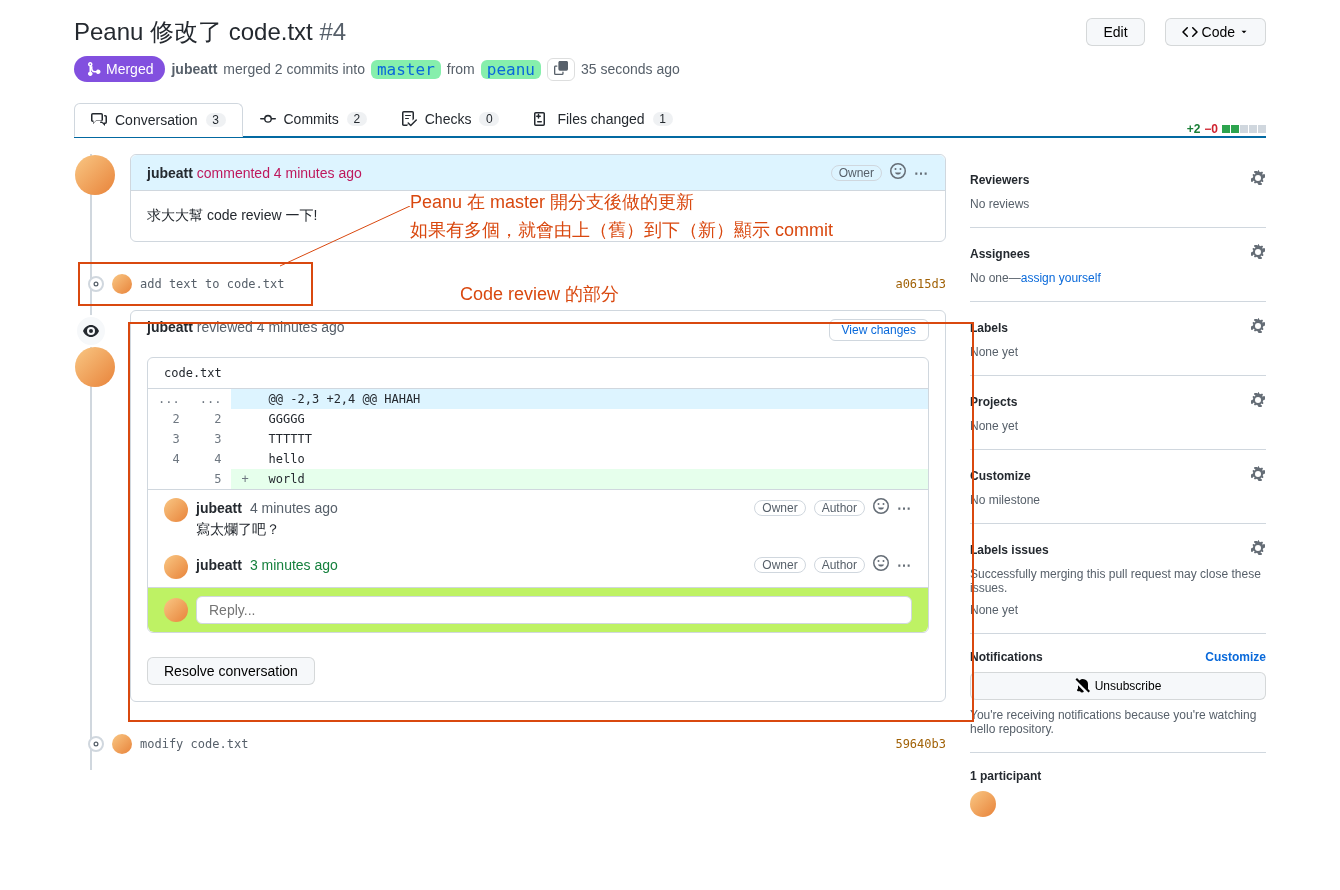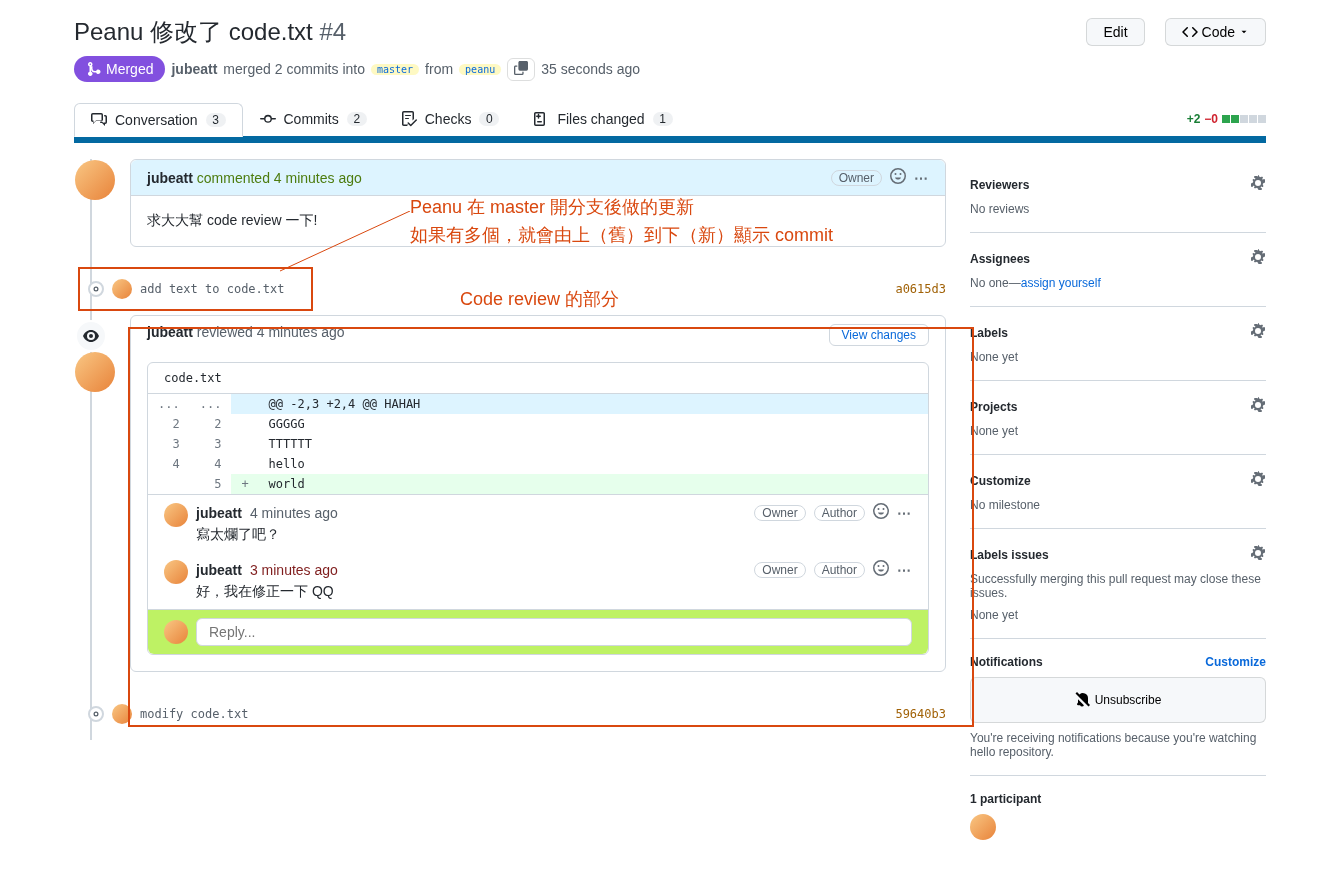--- a/index.html
+++ b/index.html
@@ -5,23 +5,23 @@
 * { box-sizing: border-box; margin: 0; padding: 0; }
 body { font-family: -apple-system, BlinkMacSystemFont, "Segoe UI", Helvetica, Arial, sans-serif; font-size: 14px; color: #24292f; background: #fff; }
 .container { max-width: 1240px; margin: 0 auto; padding: 16px 24px; }
 .header-row { display: flex; align-items: center; justify-content: space-between; }
 .pr-title { font-size: 24px; font-weight: 400; }
 .pr-number { color: #57606a; font-weight: 300; }
 .header-actions { display: flex; gap: 20px; }
 .btn { background: #f6f8fa; border: 1px solid rgba(27,31,36,.15); border-radius: 6px; padding: 5px 16px; font-size: 14px; cursor: pointer; display: inline-flex; align-items: center; gap: 4px; }
 .state-badge { background: #8250df; color: #fff; border-radius: 2em; padding: 5px 12px; font-weight: 500; display: inline-flex; align-items: center; gap: 4px; }
 .meta-row { display: flex; align-items: center; gap: 6px; margin-top: 8px; color: #57606a; }
-.branch-label { background: #fef9c3; color: #0969da; border-radius: 6px; padding: 0 6px; font-family: ui-monospace, monospace; font-size: 10px; }
+.branch-label { background: #86efac; color: #0969da; border-radius: 6px; padding: 0 6px; font-family: ui-monospace, monospace; font-size: 16px; }
 .copy-icon { border: 1px solid rgba(27,31,36,.15); border-radius: 6px; padding: 2px 6px; font-size: 12px; }
-.tabs { display: flex; border-bottom: 7px solid #0369a1; margin-top: 20px; align-items: center; }
+.tabs { display: flex; border-bottom: 2px solid #0369a1; margin-top: 20px; align-items: flex-end; }
 .tab { padding: 8px 16px; display: inline-flex; align-items: center; gap: 8px; cursor: pointer; color: #24292f; border: 1px solid transparent; }
 .tab.active { border: 1px solid #d0d7de; border-bottom: 1px solid #fff; border-radius: 6px 6px 0 0; margin-bottom: -1px; background: #fff; }
 .counter { background: rgba(175,184,193,.2); border-radius: 2em; padding: 0 6px; font-size: 12px; min-width: 20px; text-align: center; }
 .diff-stats { margin-left: auto; font-size: 12px; display: flex; align-items: center; gap: 4px; }
 .additions { color: #1a7f37; font-weight: 600; }
 .deletions { color: #cf222e; font-weight: 600; }
 .diff-blocks { display: flex; gap: 1px; }
 .diff-block { width: 8px; height: 8px; background: #d0d7de; }
 .diff-block.add { background: #2da44e; }
 .main-columns { display: flex; gap: 24px; margin-top: 16px; }
@@ -65,21 +65,21 @@
 .review-comment-body { flex: 1; }
 .review-comment-header { display: flex; align-items: center; gap: 8px; }
 .review-comment-right { margin-left: auto; display: flex; align-items: center; gap: 8px; }
 .reply-box { border-top: 1px solid #d0d7de; padding: 8px 16px; display: flex; gap: 8px; align-items: center; background: #bef264; border-radius: 0 0 6px 6px; }
 .reply-input { flex: 1; border: 1px solid #d0d7de; border-radius: 6px; padding: 5px 12px; background: #fff; font-size: 14px; }
 .resolve-btn-row { padding: 8px 16px 16px; }
 .annotation { position: absolute; color: #d9480f; font-size: 18px; pointer-events: none; }
 .red-box { position: absolute; border: 2px solid #d9480f; pointer-events: none; }
 .kebab { color: #656d76; cursor: pointer; letter-spacing: 1px; font-weight: bold; }
 .emoji-icon { color: #656d76; cursor: pointer; }
-.unsubscribe-btn { width: 100%; text-align: center; background: #f6f8fa; border: 1px solid rgba(27,31,36,.15); border-radius: 6px; padding: 14px; font-size: 12px; cursor: pointer; display: flex; align-items: center; justify-content: center; gap: 4px; }
+.unsubscribe-btn { width: 100%; text-align: center; background: #f6f8fa; border: 1px solid rgba(27,31,36,.15); border-radius: 6px; padding: 5px; font-size: 12px; cursor: pointer; display: flex; align-items: center; justify-content: center; gap: 4px; }
 svg { fill: currentColor; }
 a.link { color: #0969da; cursor: pointer; }
 </style>
 </head>
 <body>
 
 <div class="container">
 
   <div class="header-row">
     <h1 class="pr-title">
@@ -164,21 +164,21 @@
 
   <div class="main-columns">
     <div class="timeline-col">
       <div class="timeline">
 
         <div class="comment-box">
           <span class="avatar"></span>
           <div class="comment-header">
             <div>
               <strong>jubeatt</strong>
-              <span style="color:#4d7c0f"> <span>commented</span> <span>4 minutes ago</span></span>
+              <span style="color:#be185d"> <span>commented</span> <span>4 minutes ago</span></span>
             </div>
             <div class="comment-header-right">
               <span class="label-badge">Owner</span>
               <span class="emoji-icon"><svg width="16" height="16" viewBox="0 0 16 16">
                     <path d="M8 0a8 8 0 1 0 0 16A8 8 0 0 0 8 0zm0 14.5a6.5 6.5 0 1 1 0-13 6.5 6.5 0 0 1 0 13zM5.5 7a1 1 0 1 0 0-2 1 1 0 0 0 0 2zm5 0a1 1 0 1 0 0-2 1 1 0 0 0 0 2zM5 9.5c.5 1.5 1.5 2 3 2s2.5-.5 3-2H5z"></path>
                   </svg></span>
               <span class="kebab">⋯</span>
             </div>
           </div>
           <div class="comment-body">求大大幫 code review 一下!</div>
@@ -266,40 +266,42 @@
                     </div>
                   </div>
                   <div style="margin-top:4px">寫太爛了吧？</div>
                 </div>
               </div>
               <div class="review-comment">
                 <span class="avatar-xs"></span>
                 <div class="review-comment-body">
                   <div class="review-comment-header">
                     <strong>jubeatt</strong>
-                    <span style="color:#7f1d1d">3 minutes ago</span>
+                    <span style="color:#15803d">3 minutes ago</span>
                     <div class="review-comment-right">
                       <span class="label-badge">Owner</span>
                       <span class="label-badge">Author</span>
                       <span class="emoji-icon"><svg width="16" height="16" viewBox="0 0 16 16">
                             <path d="M8 0a8 8 0 1 0 0 16A8 8 0 0 0 8 0zm0 14.5a6.5 6.5 0 1 1 0-13 6.5 6.5 0 0 1 0 13zM5.5 7a1 1 0 1 0 0-2 1 1 0 0 0 0 2zm5 0a1 1 0 1 0 0-2 1 1 0 0 0 0 2zM5 9.5c.5 1.5 1.5 2 3 2s2.5-.5 3-2H5z"></path>
                           </svg></span>
                       <span class="kebab">⋯</span>
                     </div>
                   </div>
-                  <div style="margin-top:4px">好，我在修正一下 QQ</div>
                 </div>
               </div>
               <div class="reply-box">
                 <span class="avatar-xs"></span>
                 <input class="reply-input" placeholder="Reply..." style="">
               </div>
             </div>
           </div>
 
+          <div class="resolve-btn-row">
+            <button class="btn">Resolve conversation</button>
+          </div>
         </div>
 
         <div class="timeline-item">
           <span class="timeline-badge">
               <svg width="10" height="10" viewBox="0 0 16 16" fill="#57606a">
                 <circle cx="8" cy="8" r="3" fill="none" stroke="#57606a" stroke-width="2"></circle>
               </svg>
             </span>
           <span class="avatar-sm"></span>
           <span class="commit-msg">modify code.txt</span>

